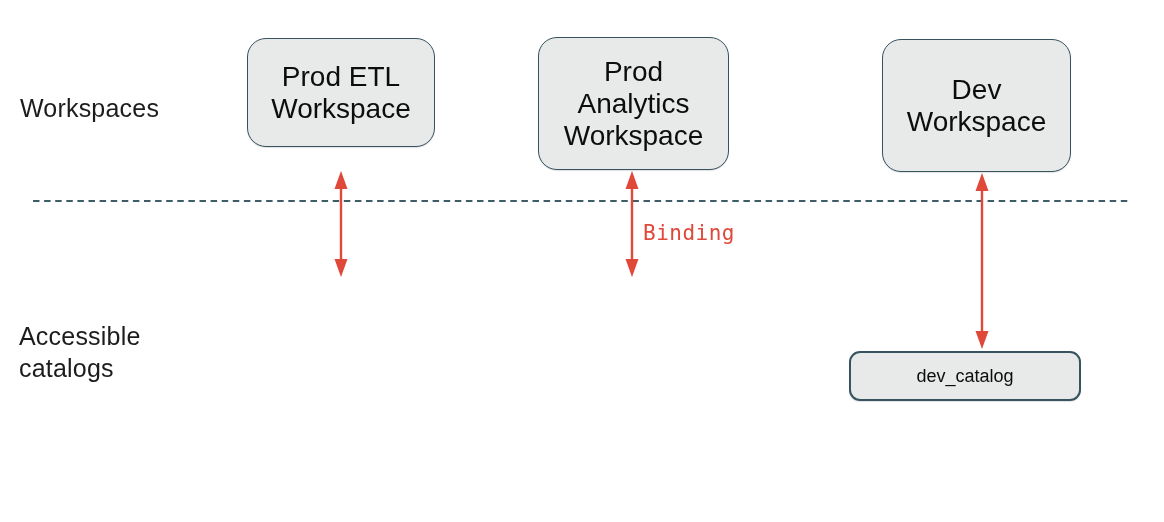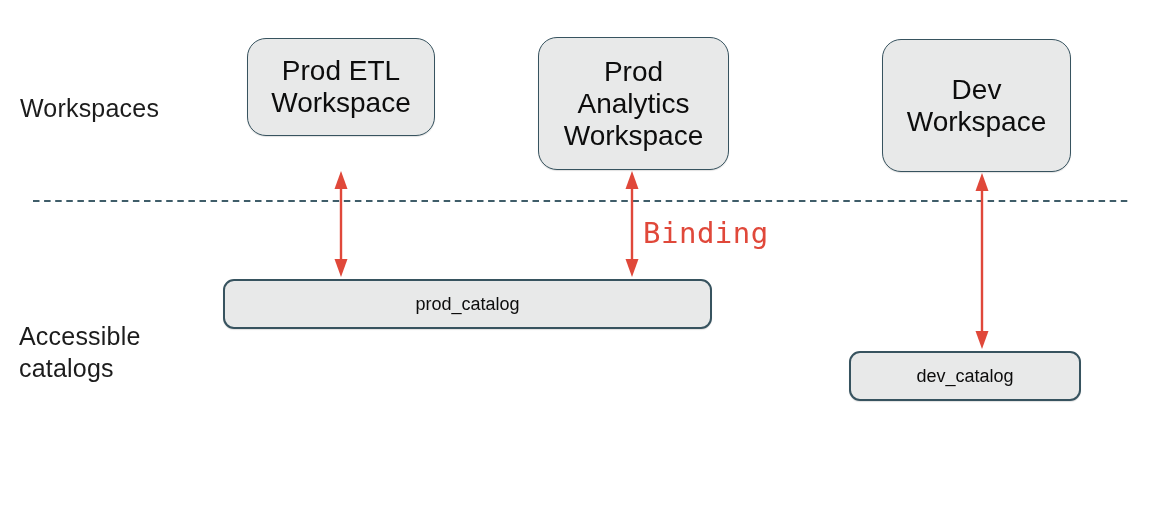--- a/index.html
+++ b/index.html
@@ -40,21 +40,21 @@
     justify-content: center;
     box-shadow: 0 1px 1px rgba(0,0,0,0.12);
   }
   .wbox-label {
     font-size: 28px;
     line-height: 32px;
     color: #0d0d0d;
     text-align: center;
     white-space: pre-line;
   }
-  #wbox-prod-etl       { left: 247px; top: 38px; width: 188px; height: 98px; align-items: center; }
+  #wbox-prod-etl       { left: 247px; top: 38px; width: 188px; height: 109px; align-items: center; }
   #wbox-prod-analytics { left: 538px; top: 37px; width: 191px; height: 133px; }
   #wbox-dev            { left: 882px; top: 39px; width: 189px; height: 133px; }
 
   .catalog {
     position: absolute;
     background: var(--box-fill);
     border: 2px solid var(--box-border);
     border-radius: 11px;
     box-sizing: border-box;
     display: flex;
@@ -83,21 +83,21 @@
     fill: none;
   }
   .arrow-line { stroke: var(--arrow); stroke-width: 2.4; fill: none; }
   .arrow-head { fill: var(--arrow); stroke: none; }
 
   .binding-label {
     position: absolute;
     left: 643px;
     top: 220px;
     font-family: "DejaVu Sans Mono", "Liberation Mono", monospace;
-    font-size: 29px;
+    font-size: 21px;
     line-height: 27px;
     letter-spacing: 0.5px;
     color: var(--arrow);
     text-align: center;
   }
 </style>
 </head>
 <body>
 
 <div class="canvas">
@@ -116,23 +116,20 @@
     <span class="wbox-label">Prod
 Analytics
 Workspace</span>
   </div>
 
   <div class="wbox" id="wbox-dev">
     <span class="wbox-label">Dev
 Workspace</span>
   </div>
 
-  <div class="catalog" id="catalog-prod">
-    <span class="catalog-label">prod_catalog</span>
-  </div>
 
   <div class="catalog" id="catalog-dev">
     <span class="catalog-label">dev_catalog</span>
   </div>
 
   <svg class="overlay" viewBox="0 0 1164 522" xmlns="http://www.w3.org/2000/svg">
 
     <line class="divider-line" x1="33" y1="201" x2="1130" y2="201"></line>
 
     <g>

